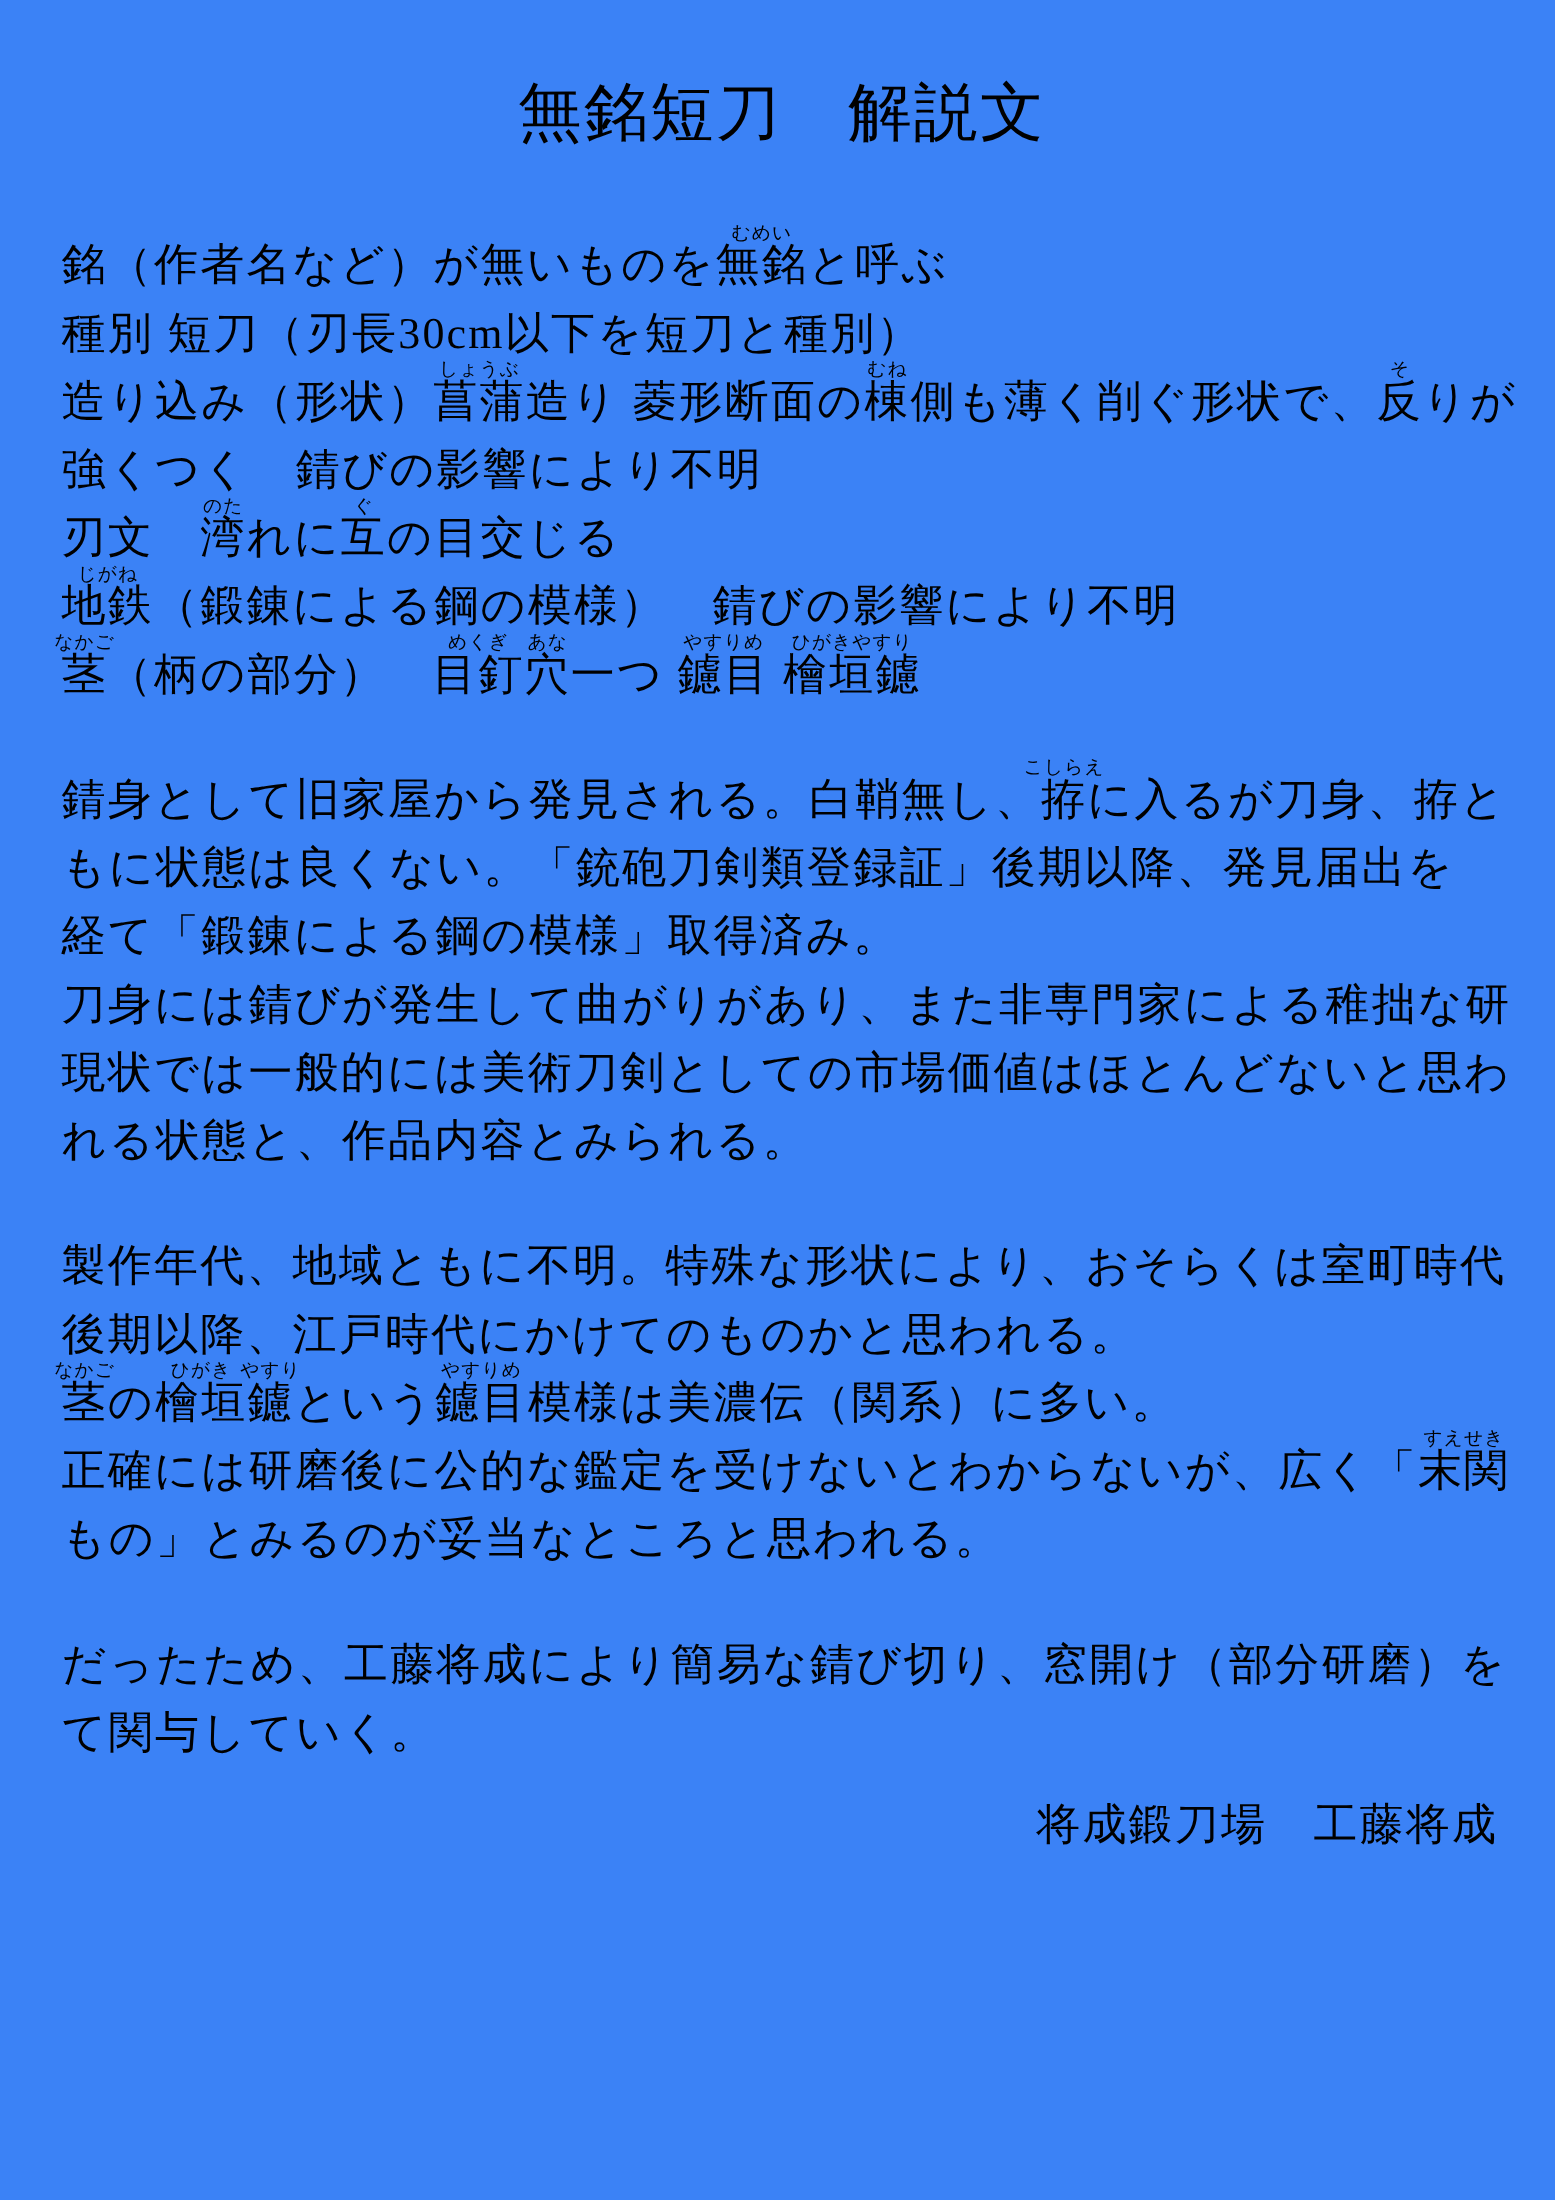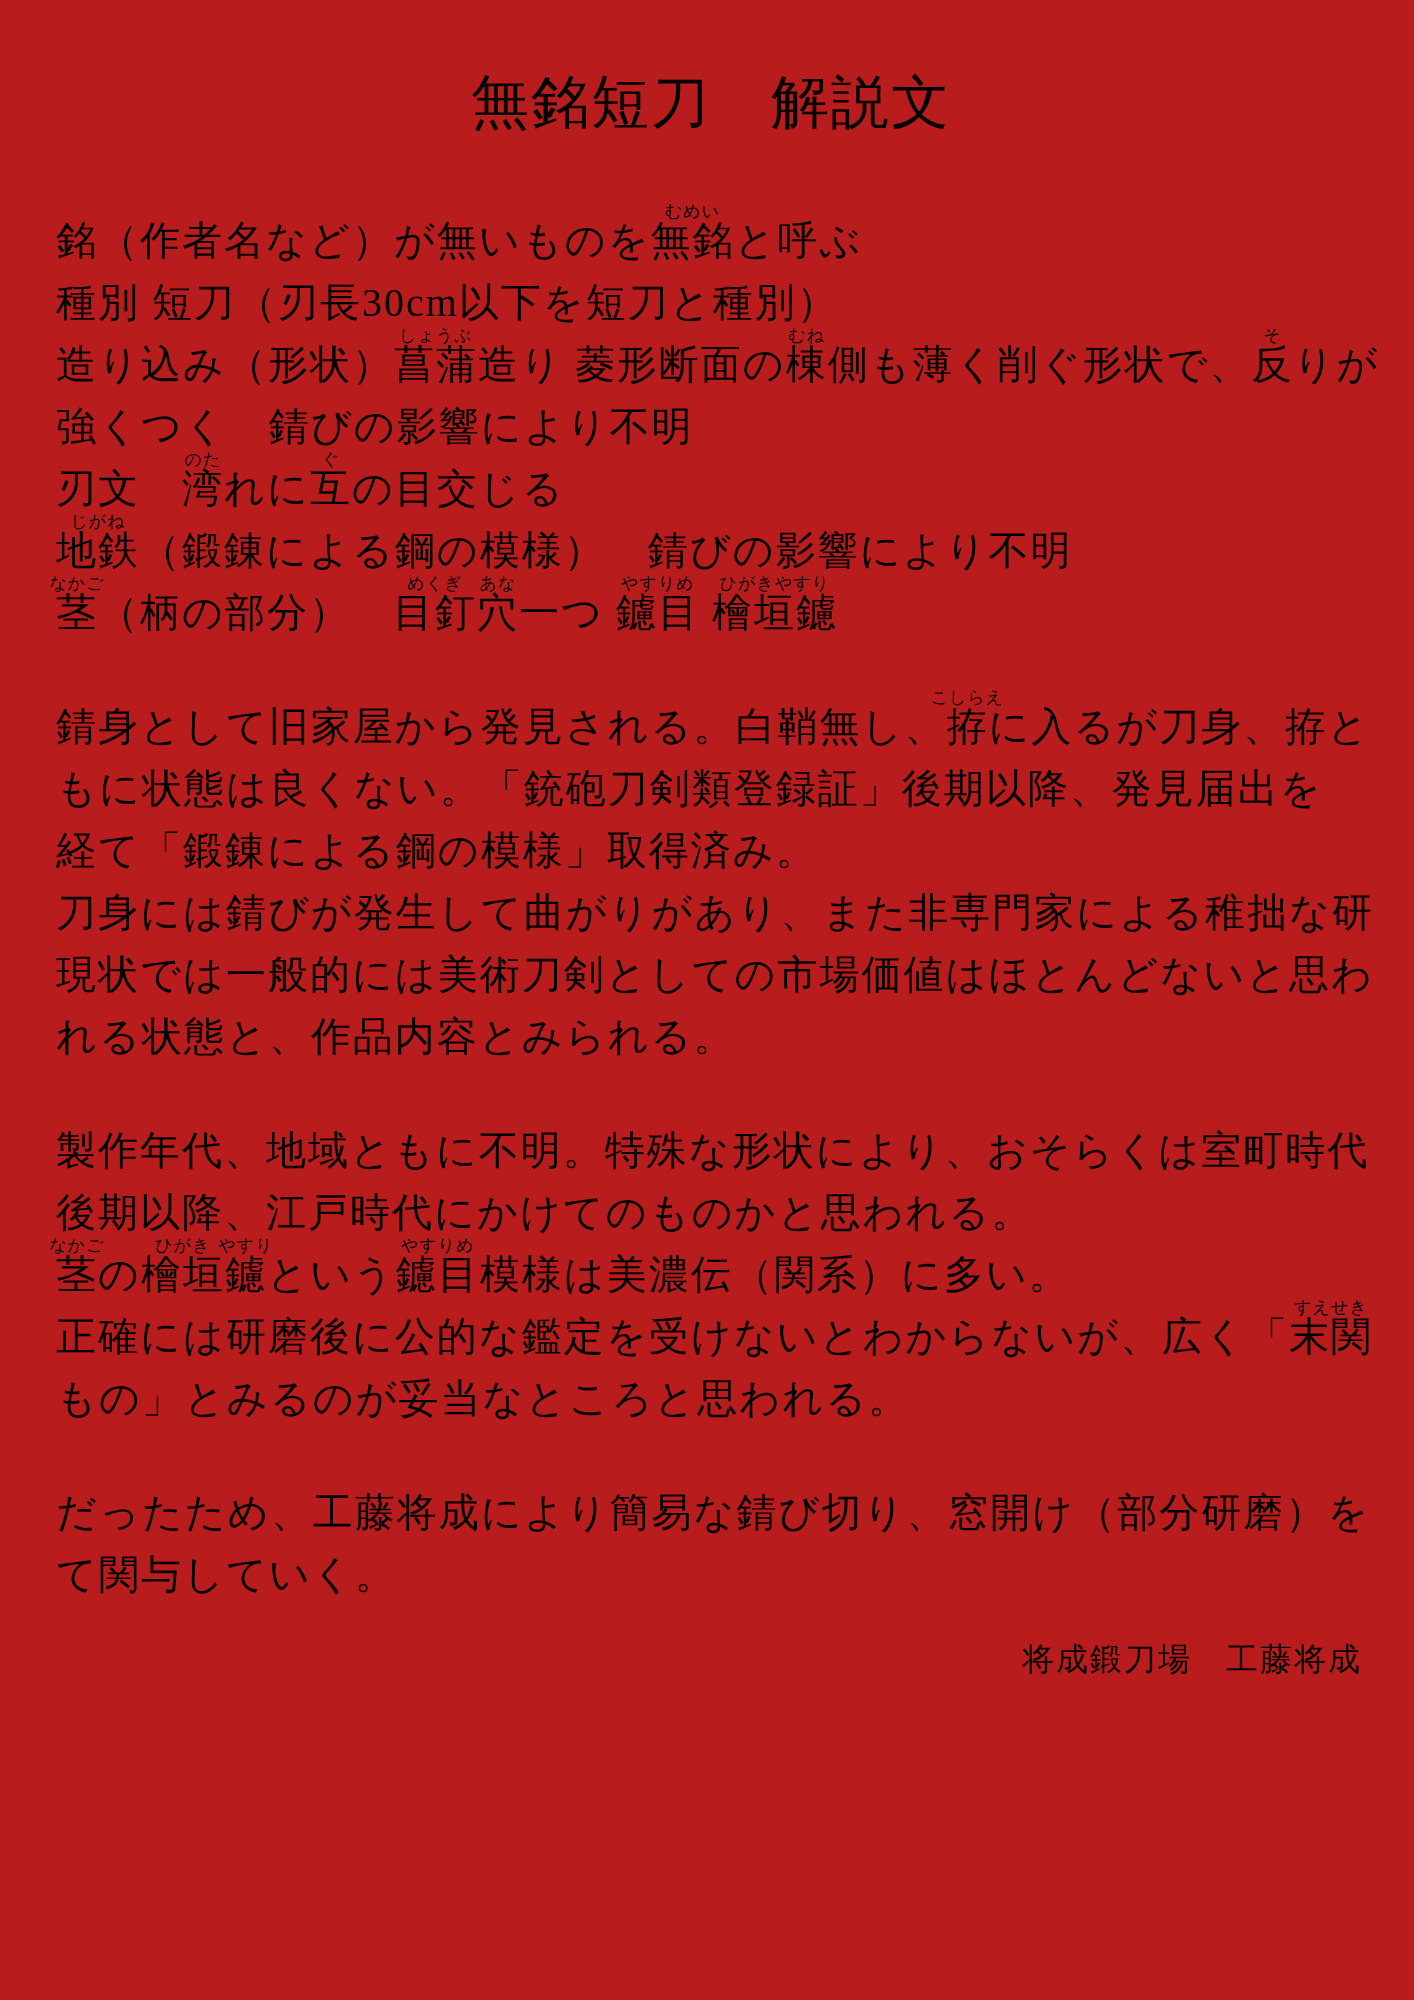--- a/index.html
+++ b/index.html
@@ -2,21 +2,21 @@
 <html lang="ja"><head>
 <meta charset="utf-8">
 <style>
   html,body{margin:0;padding:0;background:#ffffff;}
   .page{
     position:relative;
     width:1414px;height:2000px;
     box-sizing:border-box;
     padding:38px 48px 0 56px;
     overflow:hidden;
-    background:#b91c1c;
+    background:#3b82f6;
     color:#000000;
     font-family:"Liberation Serif","DejaVu Serif",serif;
   }
   .title{
     font-size:58px;
     font-weight:normal;
     text-align:center;
     margin:28px 0 0 0;
     line-height:74px;
     letter-spacing:2px;
@@ -29,21 +29,21 @@
   .rt{
     position:absolute;left:50%;bottom:100%;
     transform:translateX(-50%);
     font-size:17px;line-height:17px;
     letter-spacing:1px;white-space:nowrap;
     margin-bottom:1px;
   }
   .signature{
     margin-top:22px;
     text-align:right;
-    font-size:32px;letter-spacing:2px;
+    font-size:40px;letter-spacing:2px;
     height:62px;line-height:62px;
     padding-right:4px;
   }
 </style>
 </head>
 <body>
 
 <div class="page">
   <h1 class="title">無銘短刀　解説文</h1>
   <div class="body-text">

